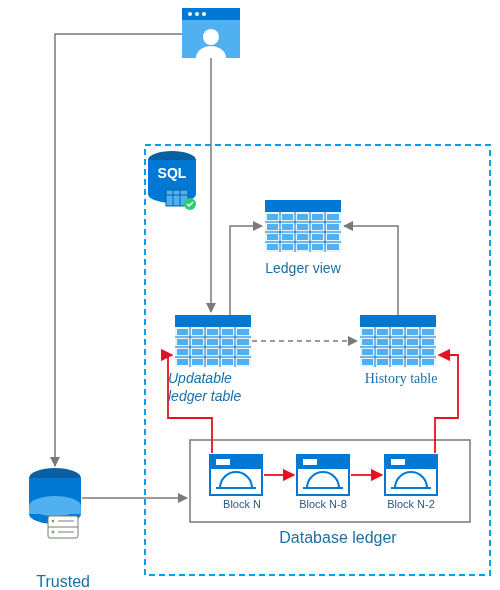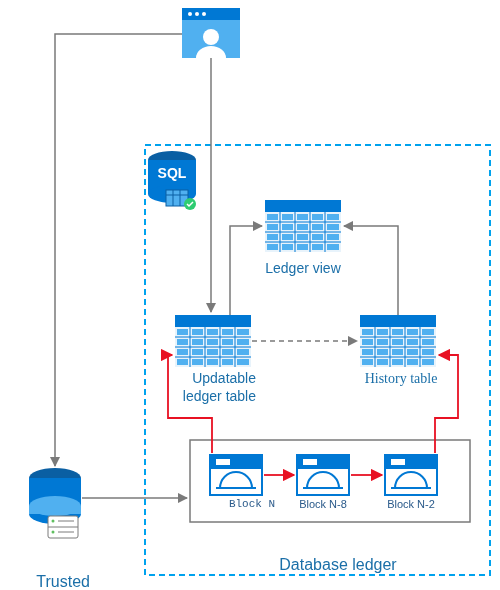--- a/index.html
+++ b/index.html
@@ -233,23 +233,23 @@
 
   <path d="M351,475 H382" fill="none" stroke="#e81123" stroke-width="1.8" marker-end="url(#arrRed)"></path>
 
   <path d="M212,453 V418 H168 V355 H172" fill="none" stroke="#e81123" stroke-width="1.8" marker-end="url(#arrRed)"></path>
 
   <path d="M435,453 V418 H458 V355 H439" fill="none" stroke="#e81123" stroke-width="1.8" marker-end="url(#arrRed)"></path>
 </svg>
 
 <div class="lbl" style="left:263px; top:260px; width:80px;">Ledger view</div>
 
-<div class="lbl" style="left:168px; top:370px; width:88px; text-align:right;">Updatable<br>ledger table</div>
+<div class="lbl" style="left:168px; top:370px; width:88px; text-align:left;font-style:italic;">Updatable<br>ledger table</div>
 
 <div class="lbl" style="left:356px; top:370px; width:90px;font-family:Liberation Serif, serif;">History table</div>
 
-<div class="lbl lbl-title" style="left:258px; top:528px; width:160px;margin-top:27px;">Database ledger</div>
+<div class="lbl lbl-title" style="left:258px; top:528px; width:160px;">Database ledger</div>
 
 <div class="lbl lbl-title" style="left:20px; top:572px; width:70px; text-align:right;">Trusted<br>storage</div>
 
-<div class="blk-label" style="left:226px; top:498px; width:52px;font-family:Liberation Mono, monospace;">Block N</div>
+<div class="blk-label" style="left:216px; top:498px; width:52px;">Block N</div>
 <div class="blk-label" style="left:297px; top:498px; width:52px;">Block N-8</div>
 <div class="blk-label" style="left:385px; top:498px; width:52px;">Block N-2</div>
 
 </body></html>

